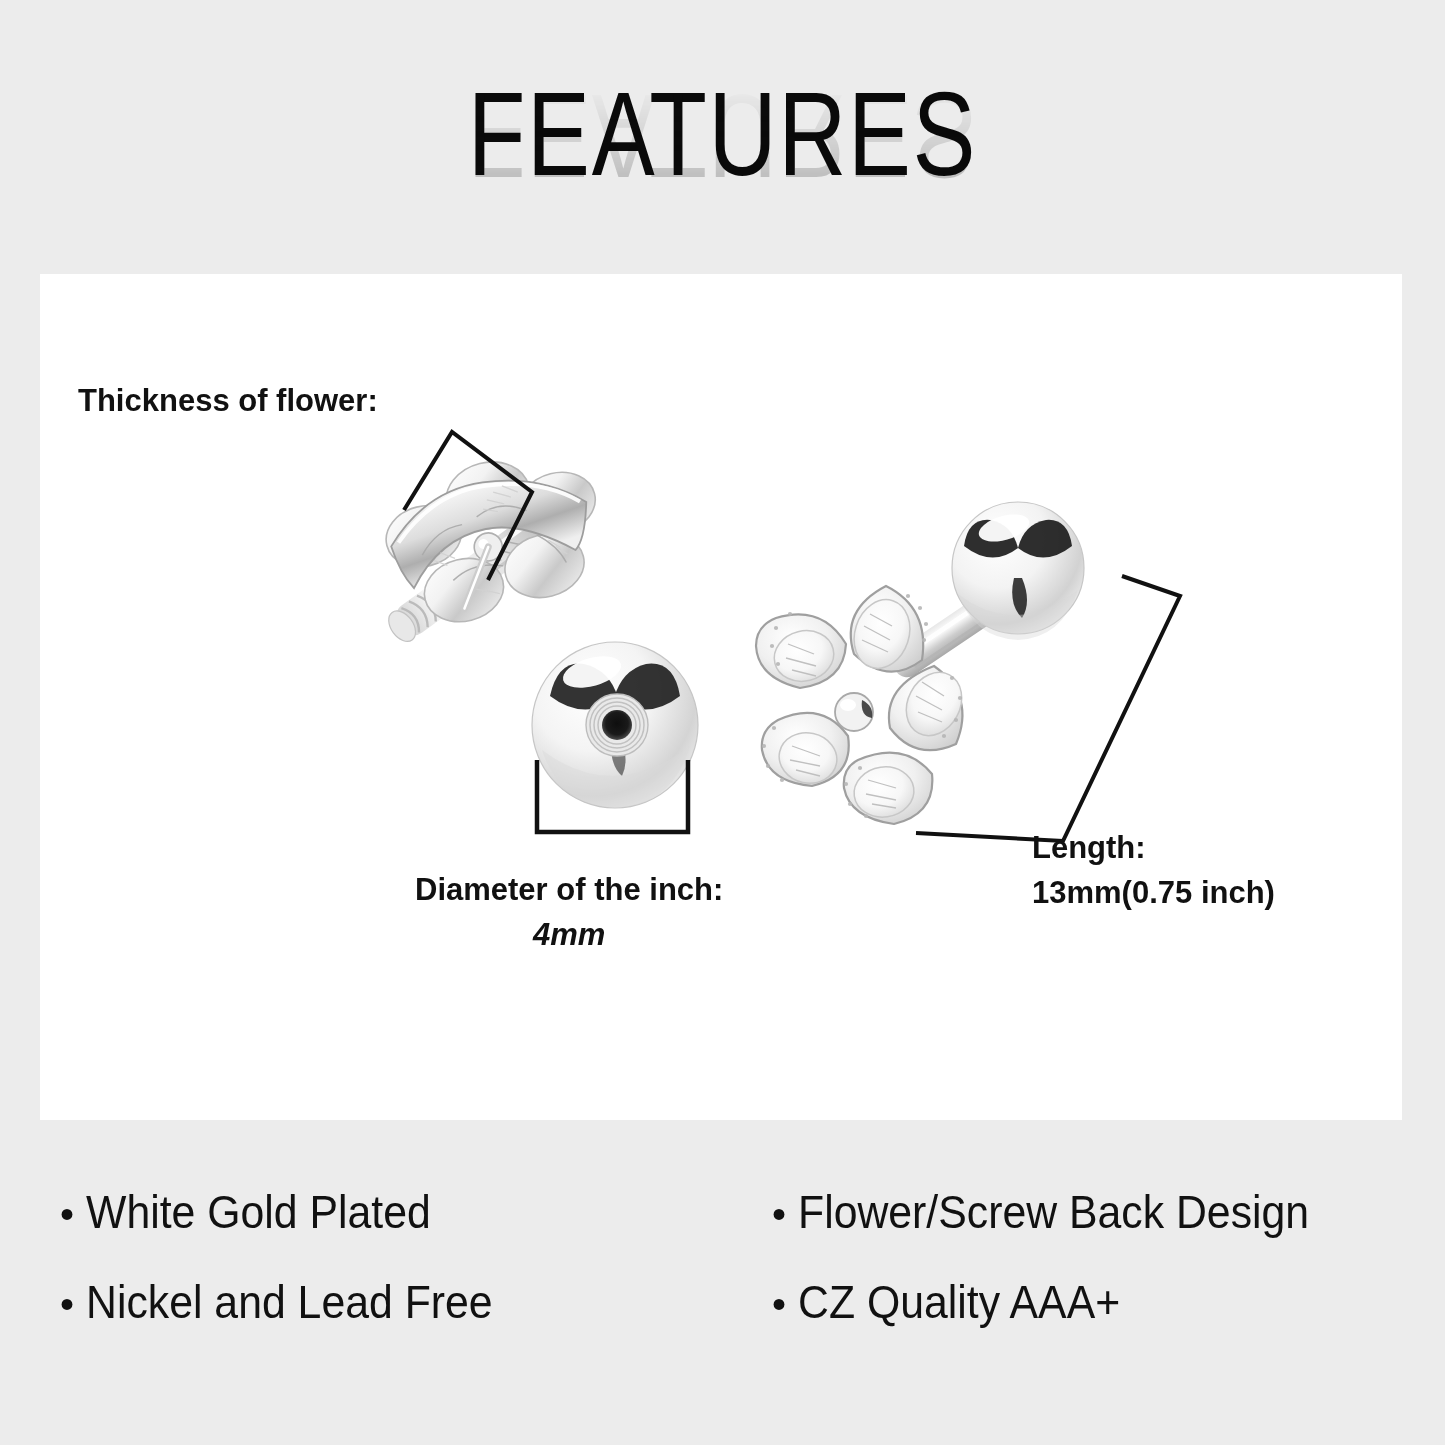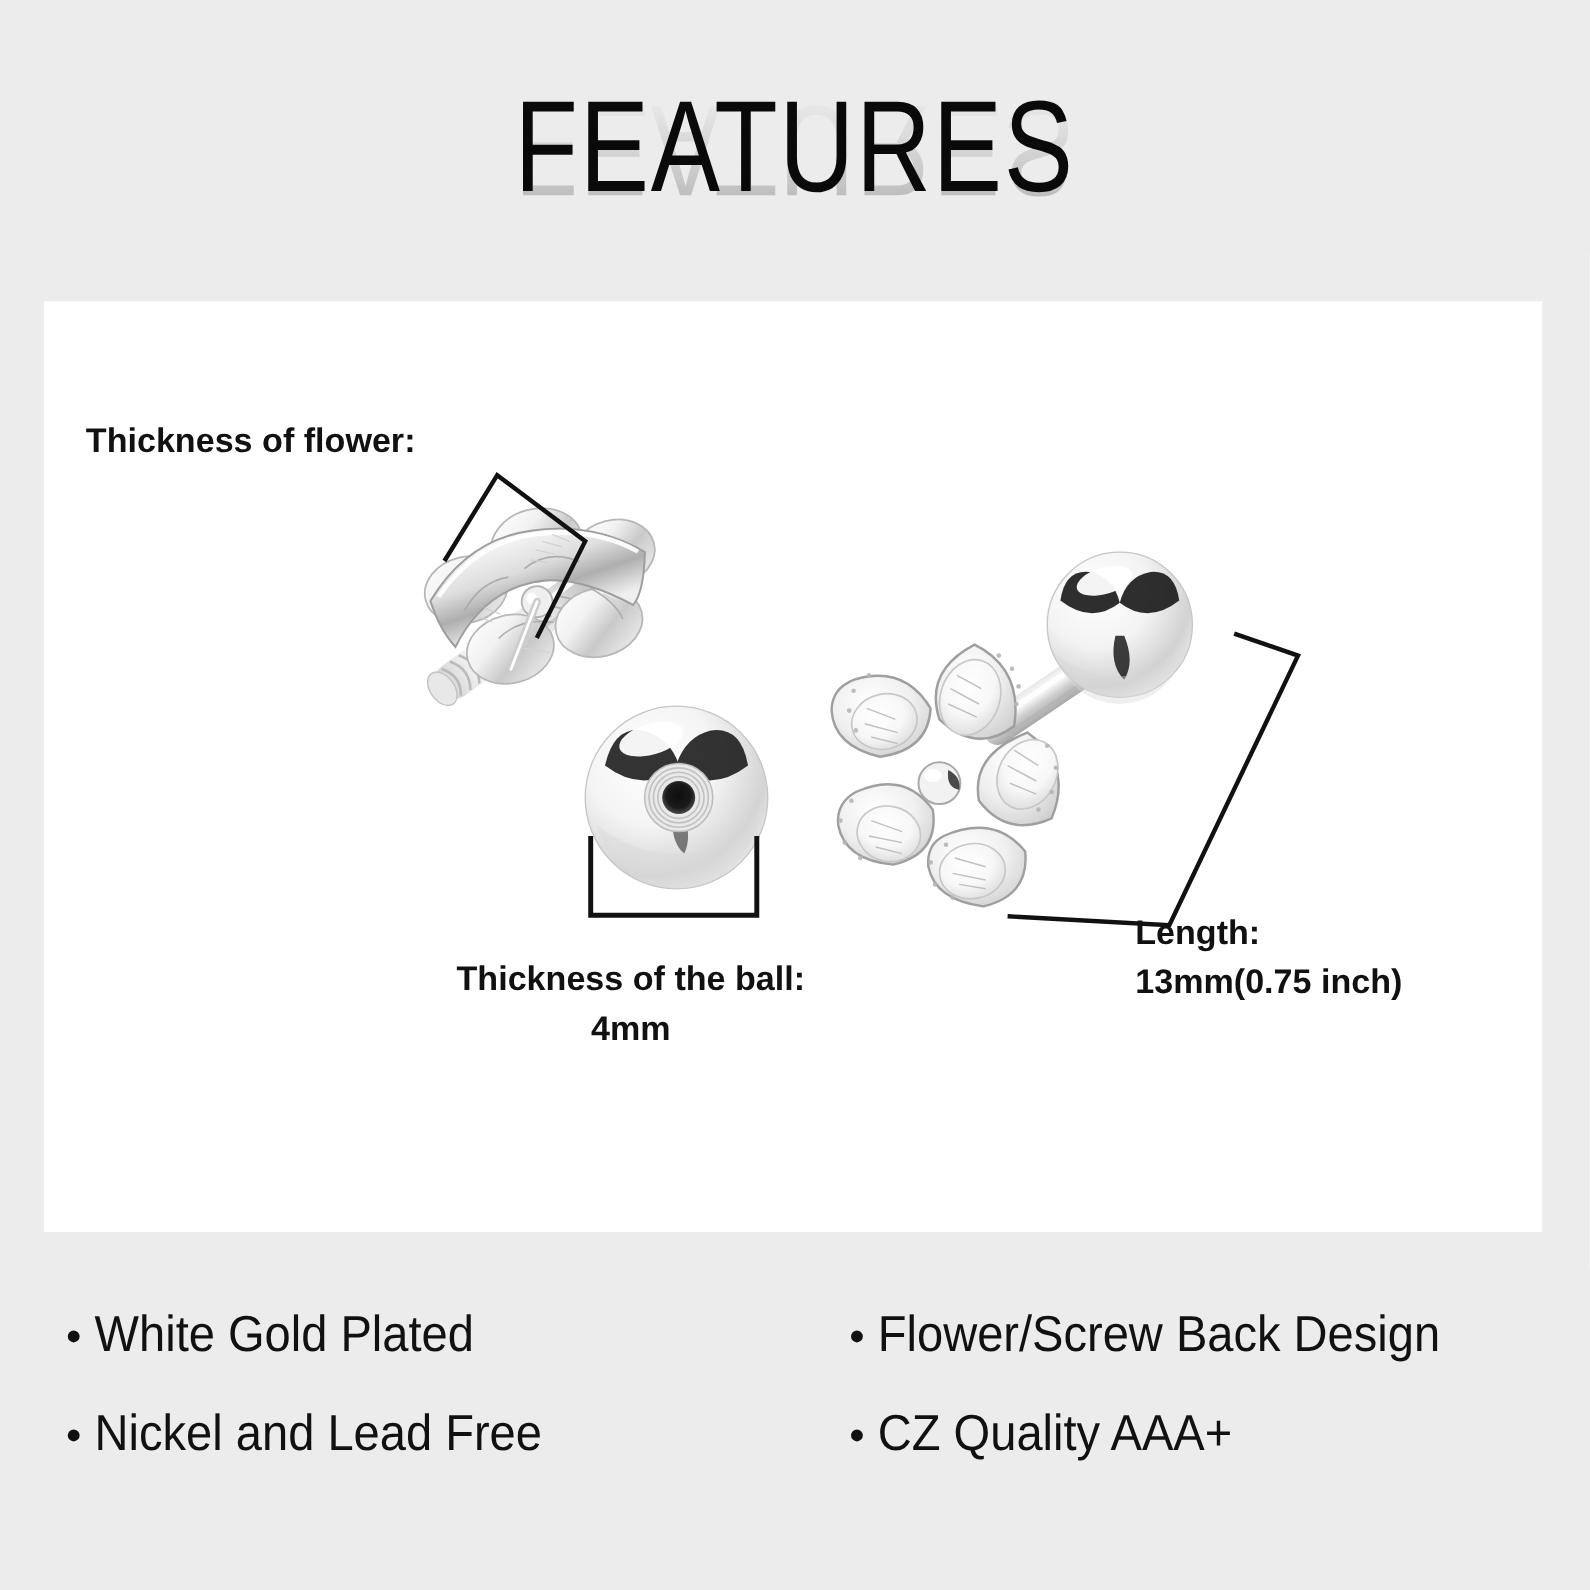--- a/index.html
+++ b/index.html
@@ -78,21 +78,21 @@
     line-height: 45px;
     white-space: nowrap;
     margin-top: 12px;
   }
   .label .l2 { display: block; }
 
   #label-thickness { left: 78px;  top: 366px; }
   #label-thickness .l2 { padding-left: 2px; }
 
   #label-diameter  { left: 415px; top: 855px; }
-  #label-diameter  .l2 { padding-left: 0px; text-align: center; }
+  #label-diameter  .l2 { padding-left: 0px; text-align: center; font-style: italic; }
 
   #label-length    { left: 1032px; top: 813px; }
 
   
   .overlay {
     position: absolute;
     left: 0; top: 0;
     width: 1445px;
     height: 1445px;
     pointer-events: none;
@@ -397,21 +397,21 @@
     <g stroke="#111111" stroke-width="4" fill="none">
       <polyline points="1122,576 1180,596 1063,841 916,833"></polyline>
     </g>
   </svg>
 
   <div class="label" id="label-thickness">
     <span>Thickness of flower:</span>
   </div>
 
   <div class="label" id="label-diameter">
-    <span>Thickness of the ball:</span>
+    <span>Diameter of the inch:</span>
     <span class="l2">4mm</span>
   </div>
 
   <div class="label" id="label-length">
     <span>Length:</span>
     <span class="l2">13mm(0.75 inch)</span>
   </div>
 
   <div class="bullets" id="bullets-left">
     <div class="bullet-row">

